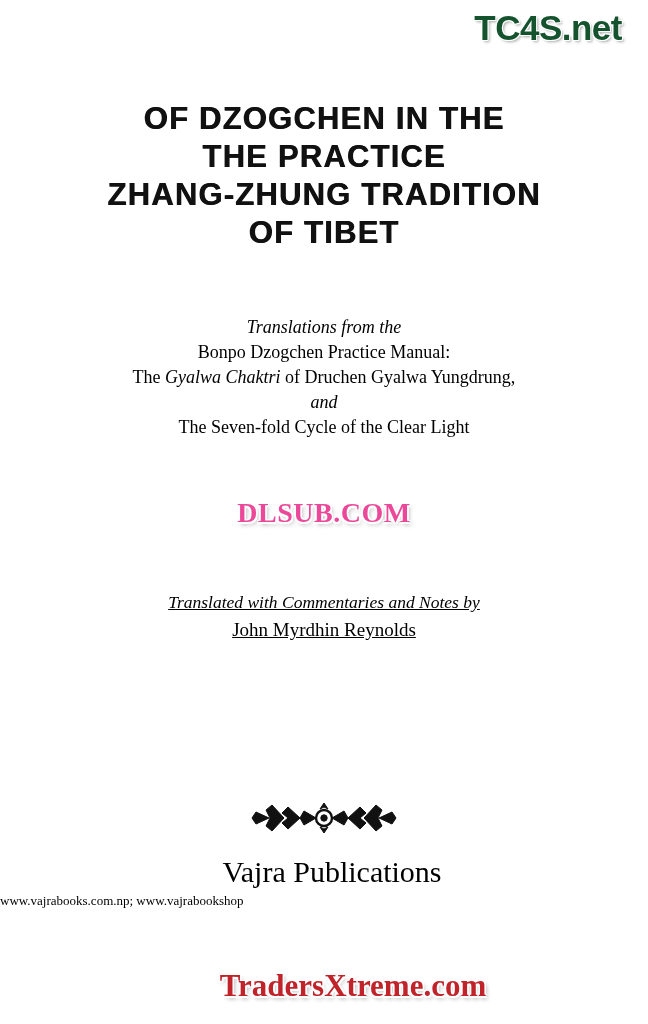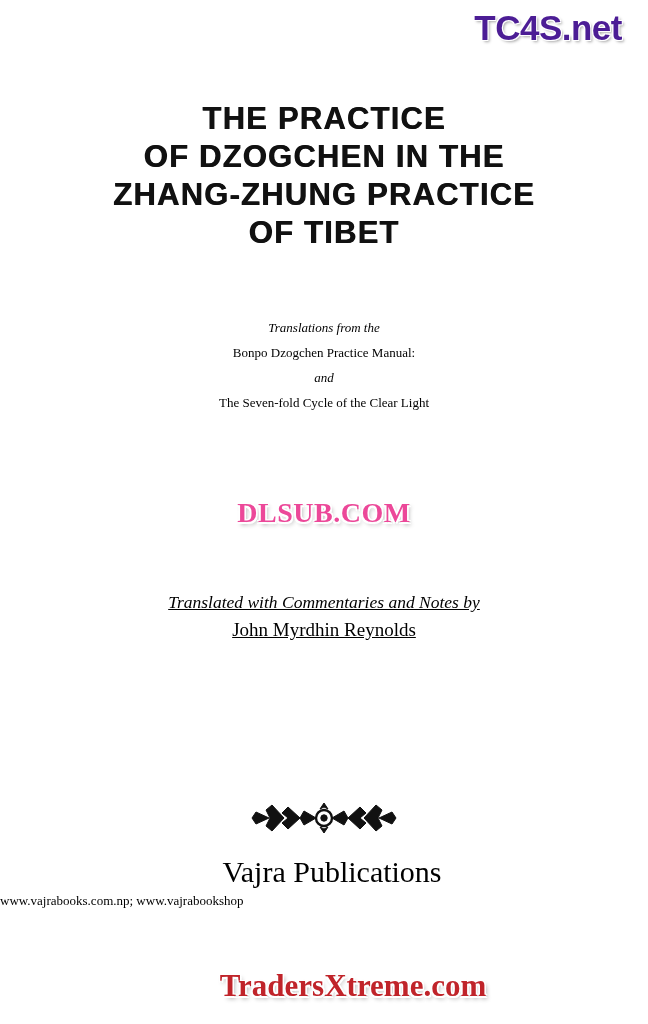--- a/index.html
+++ b/index.html
@@ -25,21 +25,21 @@
 
   
   .wm-top {
     position: absolute;
     top: 8px;
     right: 26px;
     font-family: "Liberation Sans", sans-serif;
     font-weight: bold;
     font-size: 35px;
     letter-spacing: -0.5px;
-    color: #4c1d95;
+    color: #14532d;
     text-shadow:
       1px 1px 0 #ffffff,
       -1px -1px 0 #ffffff,
       1px -1px 0 #ffffff,
       -1px 1px 0 #ffffff,
       2px 2px 3px rgba(0,0,0,0.35);
   }
 
   .wm-mid {
     position: absolute;
@@ -98,21 +98,21 @@
     text-shadow: 0.6px 0 0 #111111;
   }
 
   
   .subtitle-block {
     position: absolute;
     top: 315px;
     left: 0;
     width: 100%;
     text-align: center;
-    font-size: 13px;
+    font-size: 18px;
     line-height: 25px;
   }
   .ital { font-style: italic; }
 
   .retreat-block {
     position: absolute;
     top: 450px;
     left: 0;
     width: 100%;
     text-align: center;
@@ -163,29 +163,30 @@
   }
 </style>
 </head>
 <body>
 
 <div class="page">
 
   <div class="wm-top">TC4S.net</div>
 
   <div class="title-block">
+    <div class="title-line">OF DZOGCHEN IN THE</div>
     <div class="title-line">THE PRACTICE</div>
-    <div class="title-line">OF DZOGCHEN IN THE</div>
-    <div class="title-line">ZHANG-ZHUNG PRACTICE</div>
+    <div class="title-line">ZHANG-ZHUNG TRADITION</div>
     <div class="title-line">OF TIBET</div>
   </div>
 
   <div class="subtitle-block">
     <div class="ital">Translations from the</div>
     <div>Bonpo Dzogchen Practice Manual:</div>
+    <div><span>The </span><span class="ital">Gyalwa Chaktri</span><span> of Druchen Gyalwa Yungdrung,</span></div>
     <div class="ital">and</div>
     <div>The Seven-fold Cycle of the Clear Light</div>
   </div>
 
 
   <div class="wm-mid">DLSUB.COM</div>
 
   <div class="translator-block">
     <div class="ital">Translated with Commentaries and Notes by</div>
     <div class="translator-name">John Myrdhin Reynolds</div>

